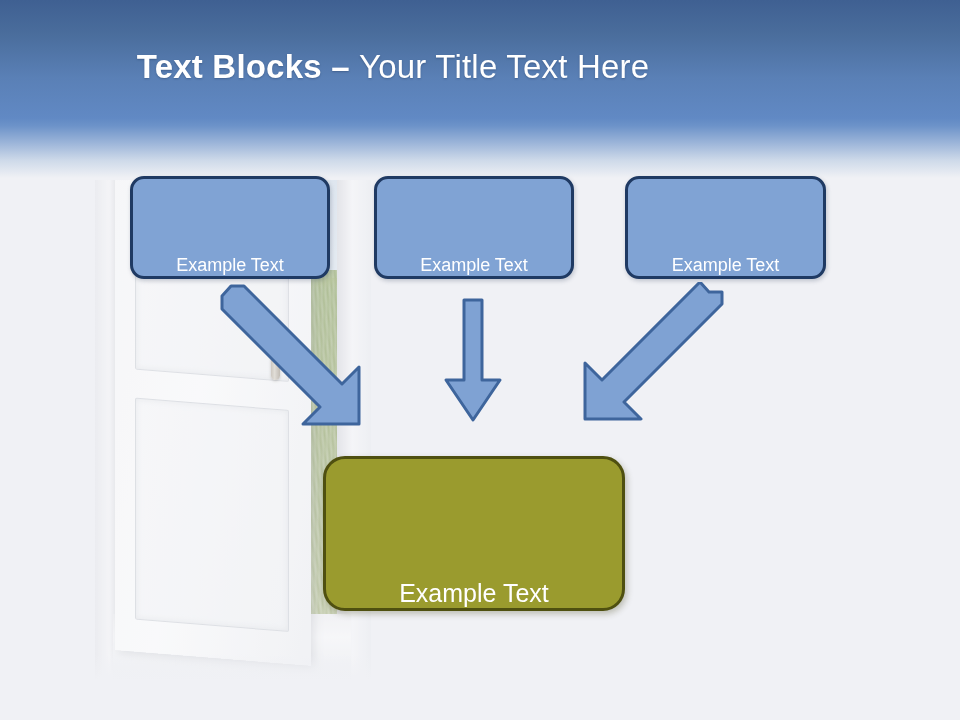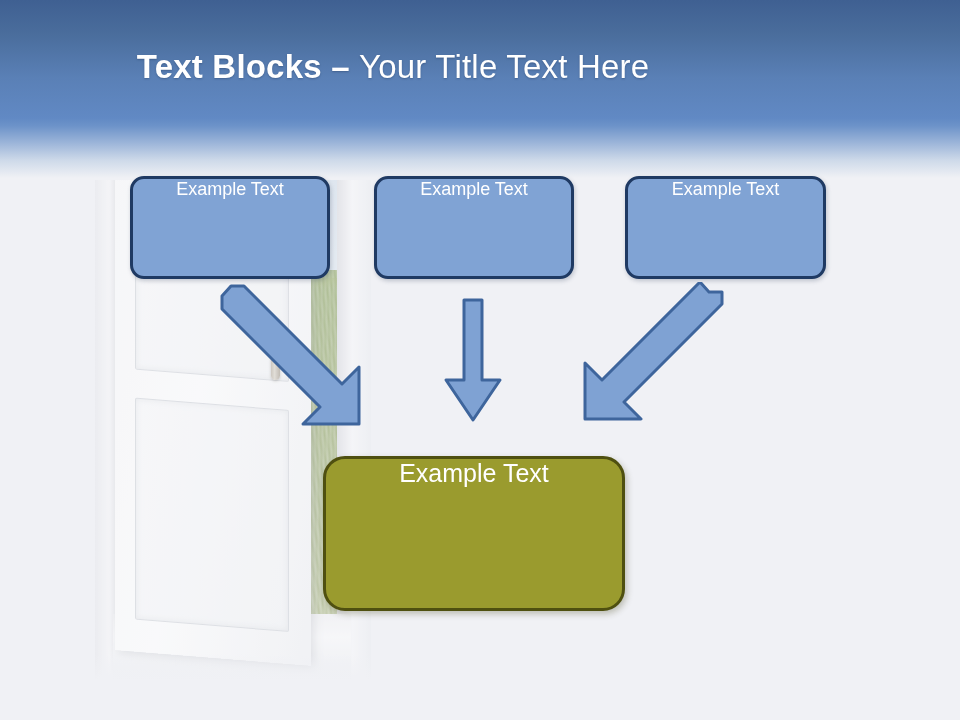--- a/index.html
+++ b/index.html
@@ -141,21 +141,21 @@
     white-space: nowrap;
     text-shadow: 0 1px 2px rgba(25,45,80,0.35);
   }
   .title .strong { font-weight: bold; }
 
   
   .box {
     position: absolute;
     box-sizing: border-box;
     display: flex;
-    align-items: flex-start;
+    align-items: flex-end;
     justify-content: center;
     color: #ffffff;
     border-radius: 14px;
   }
   .box-blue {
     background: #80a3d4;
     border: 3px solid #1f3a63;
     font-size: 18px;
     box-shadow: 1px 2px 4px rgba(60,75,100,0.28);
   }

